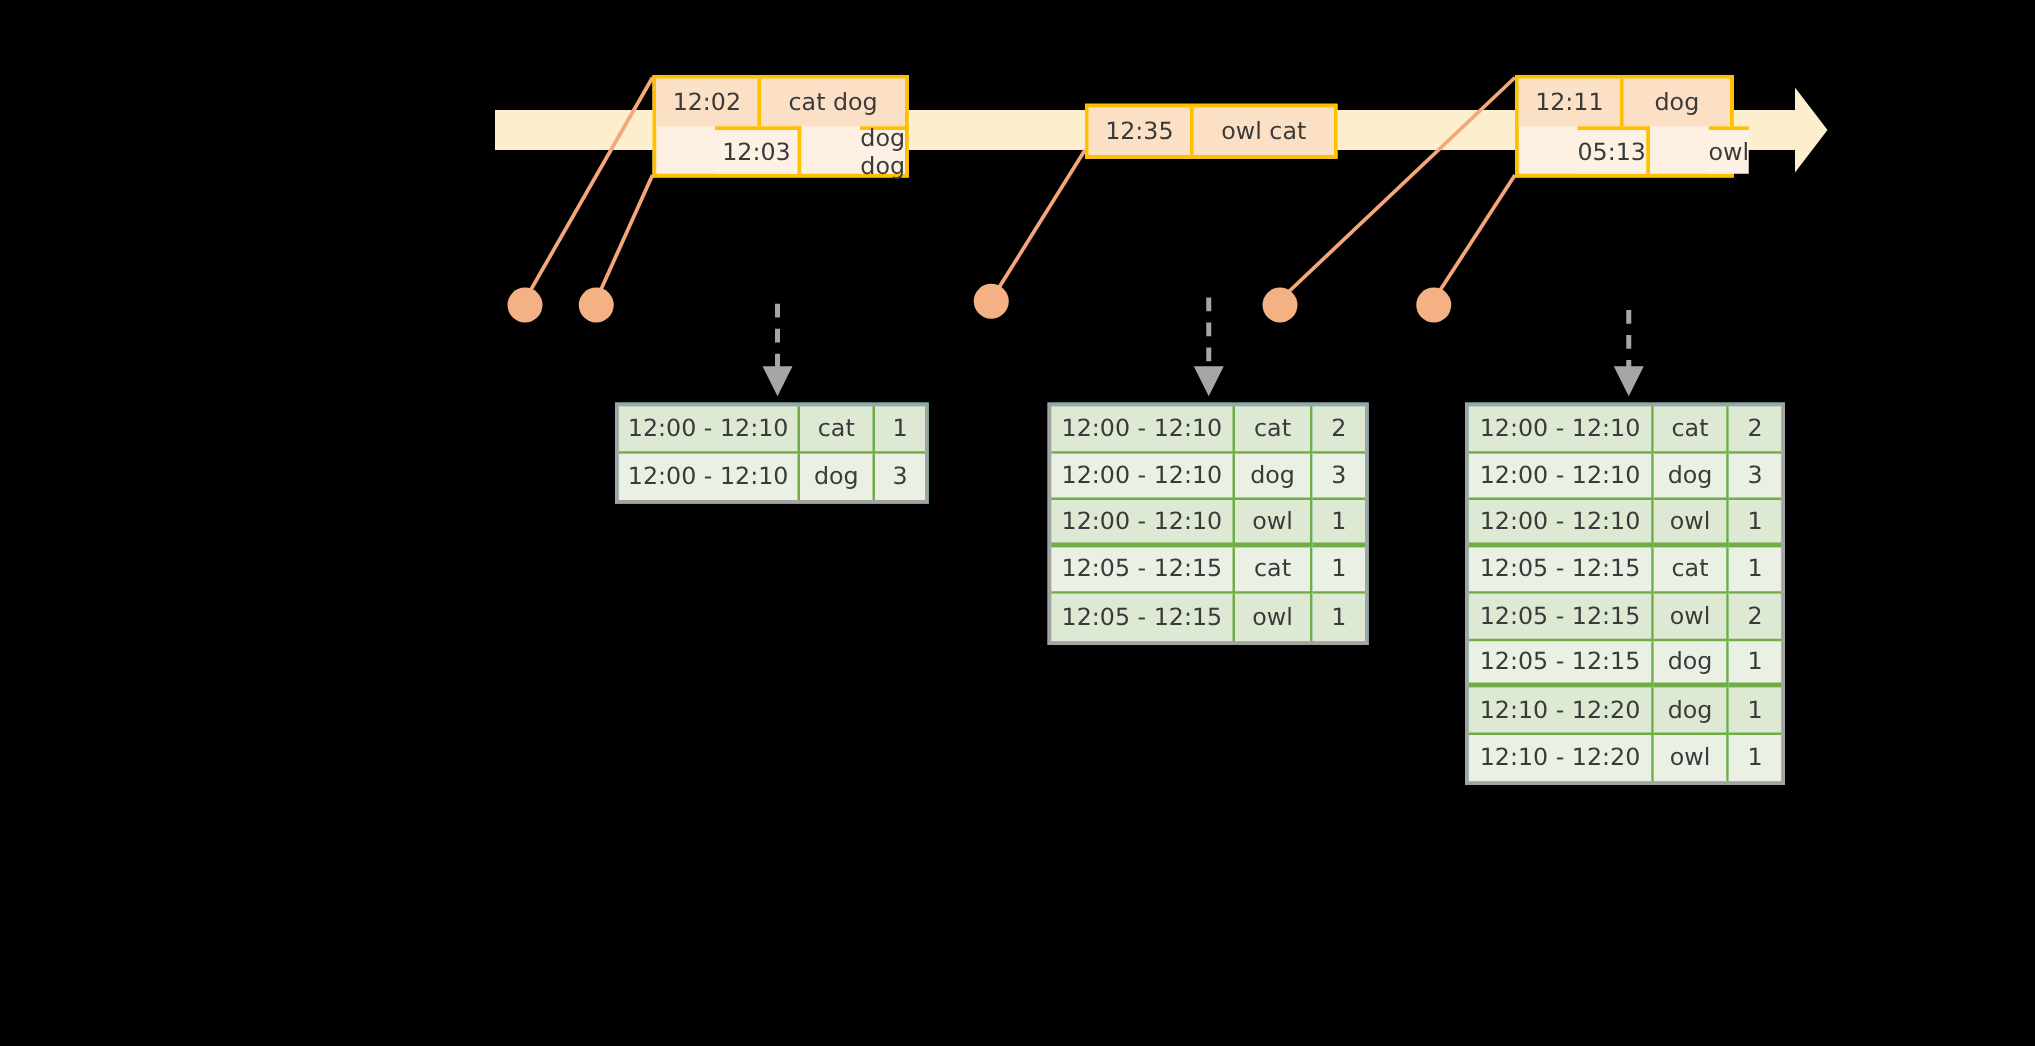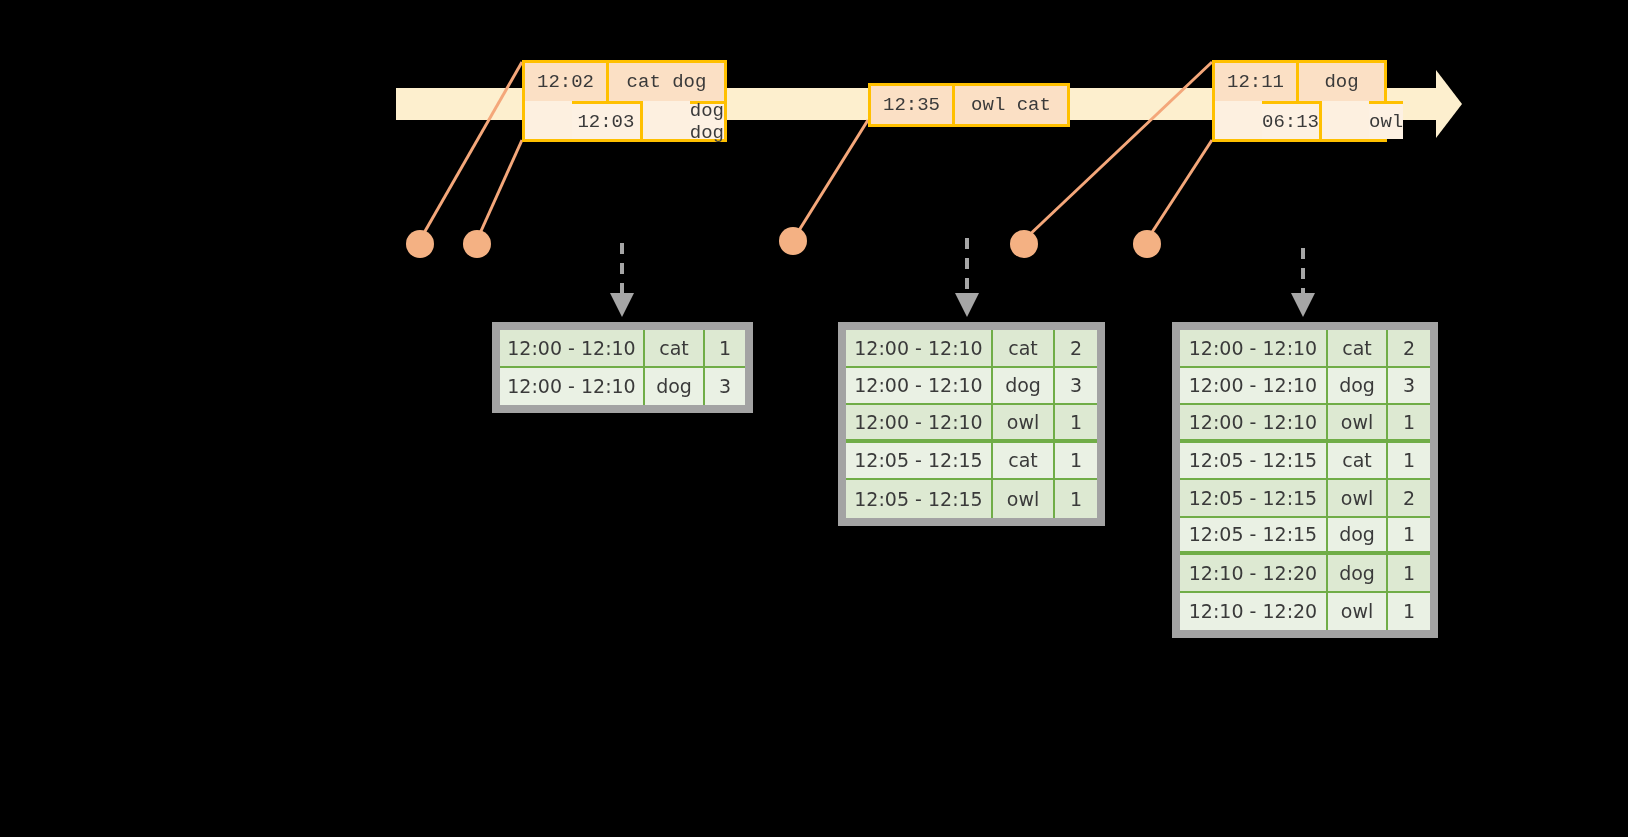--- a/index.html
+++ b/index.html
@@ -26,21 +26,20 @@
   }
 
   
   .event-box {
     position: absolute;
     border: 3px solid #ffc000;
     box-sizing: border-box;
     display: flex;
     flex-direction: column;
     background: #fdf0e0;
-    font-family: Liberation Mono, monospace;
   }
   .event-row {
     display: flex;
     flex-direction: row;
     height: 38px;
   }
   .event-row.alt .ev-time,
   .event-row.alt .ev-words { background: #fdf1e3; margin-left: 47px; }
   .ev-time {
     width: 84px;
@@ -64,21 +63,21 @@
     box-sizing: border-box;
   }
   .event-row + .event-row .ev-time,
   .event-row + .event-row .ev-words {
     border-top: 3px solid #ffc000;
   }
 
   
   .result-table {
     position: absolute;
-    border: 8px solid #a3a3a3;
+    border: 3px solid #a3a3a3;
     box-sizing: border-box;
     background: #14b8a6;
   }
   .res-row {
     display: flex;
     flex-direction: row;
     height: 37.5px;
   }
   .res-row > div {
     display: flex;
@@ -168,21 +167,21 @@
       <div class="ev-words">owl cat</div>
     </div>
   </div>
 
   <div class="event-box" style="left:1212px; top:60px; width:175px;">
     <div class="event-row">
       <div class="ev-time">12:11</div>
       <div class="ev-words">dog</div>
     </div>
     <div class="event-row alt">
-      <div class="ev-time">06:13</div>
+      <div class="ev-time">05:13</div>
       <div class="ev-words">owl</div>
     </div>
   </div>
 
   <div class="result-table tbl-1" style="left:492px; top:322px;">
     <div class="res-row">
       <div class="res-win">12:00 - 12:10</div>
       <div class="res-word">cat</div>
       <div class="res-count">1</div>
     </div>

